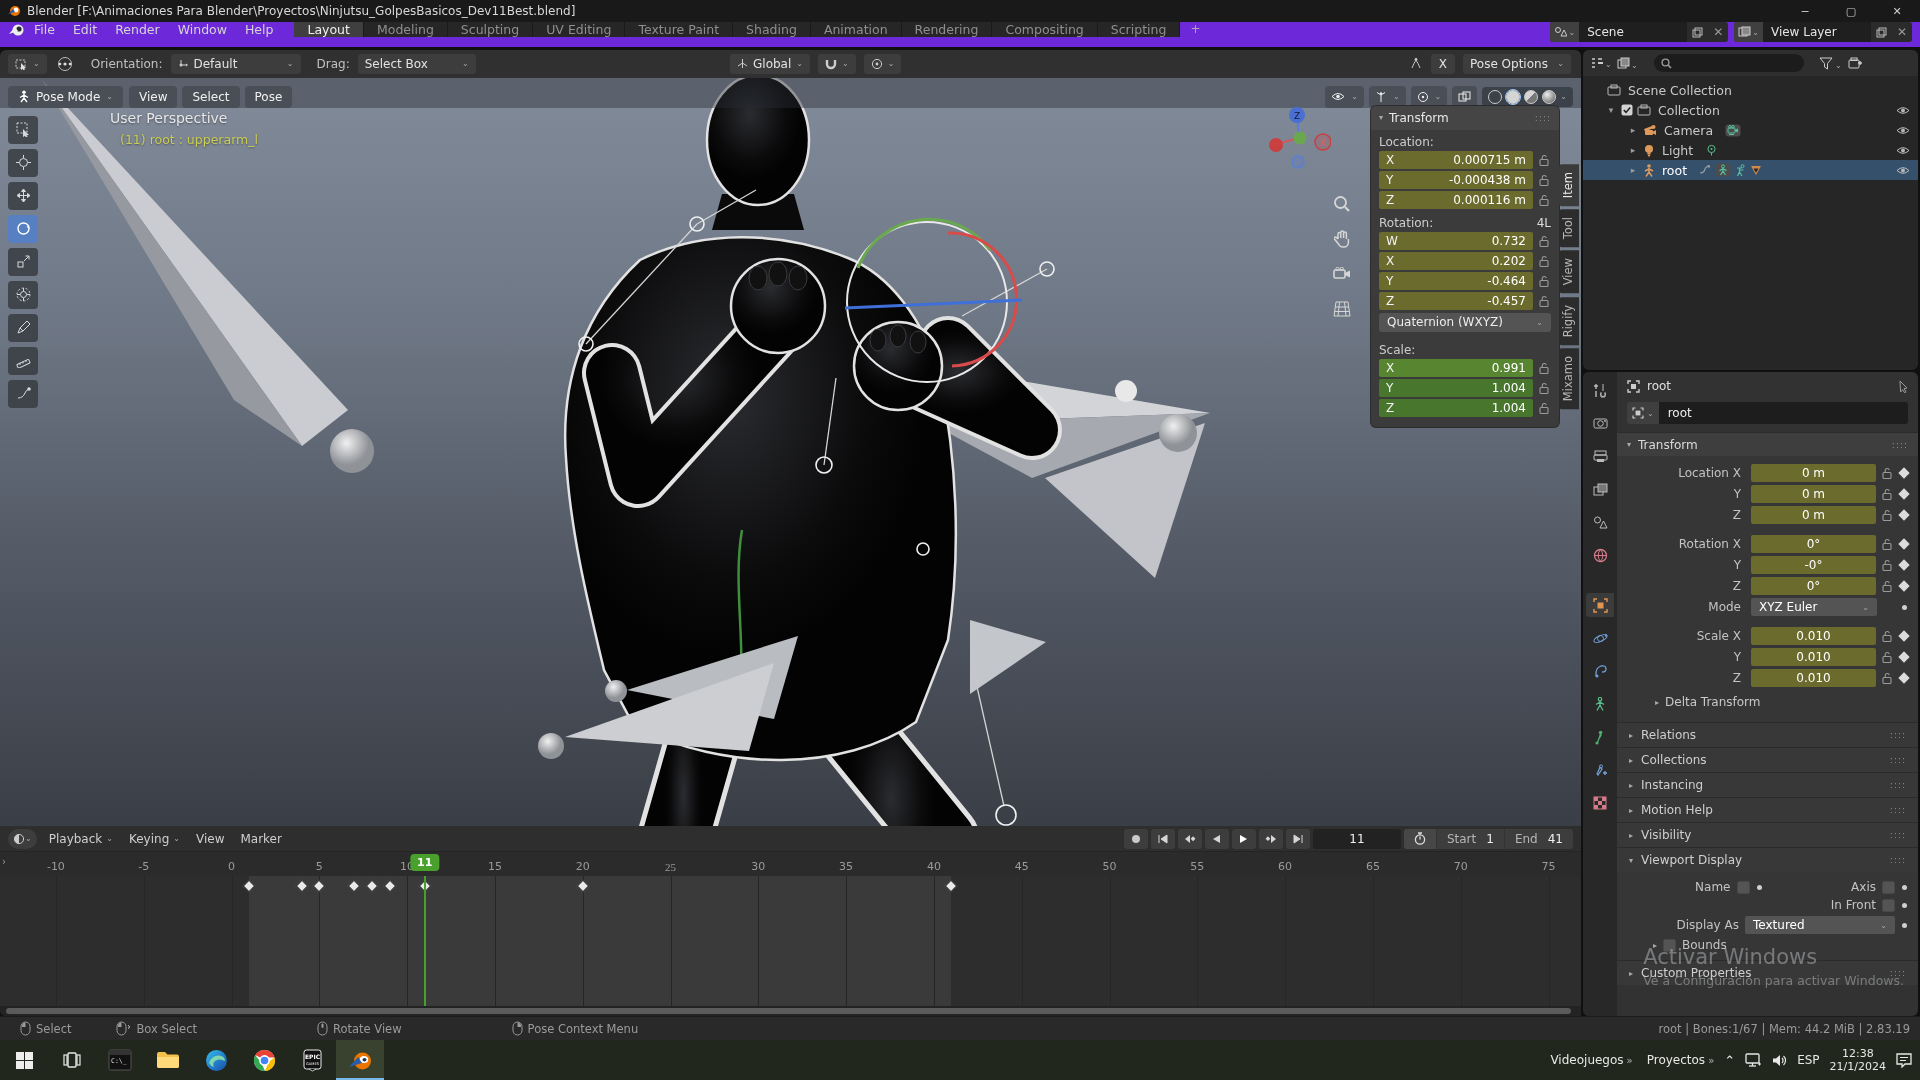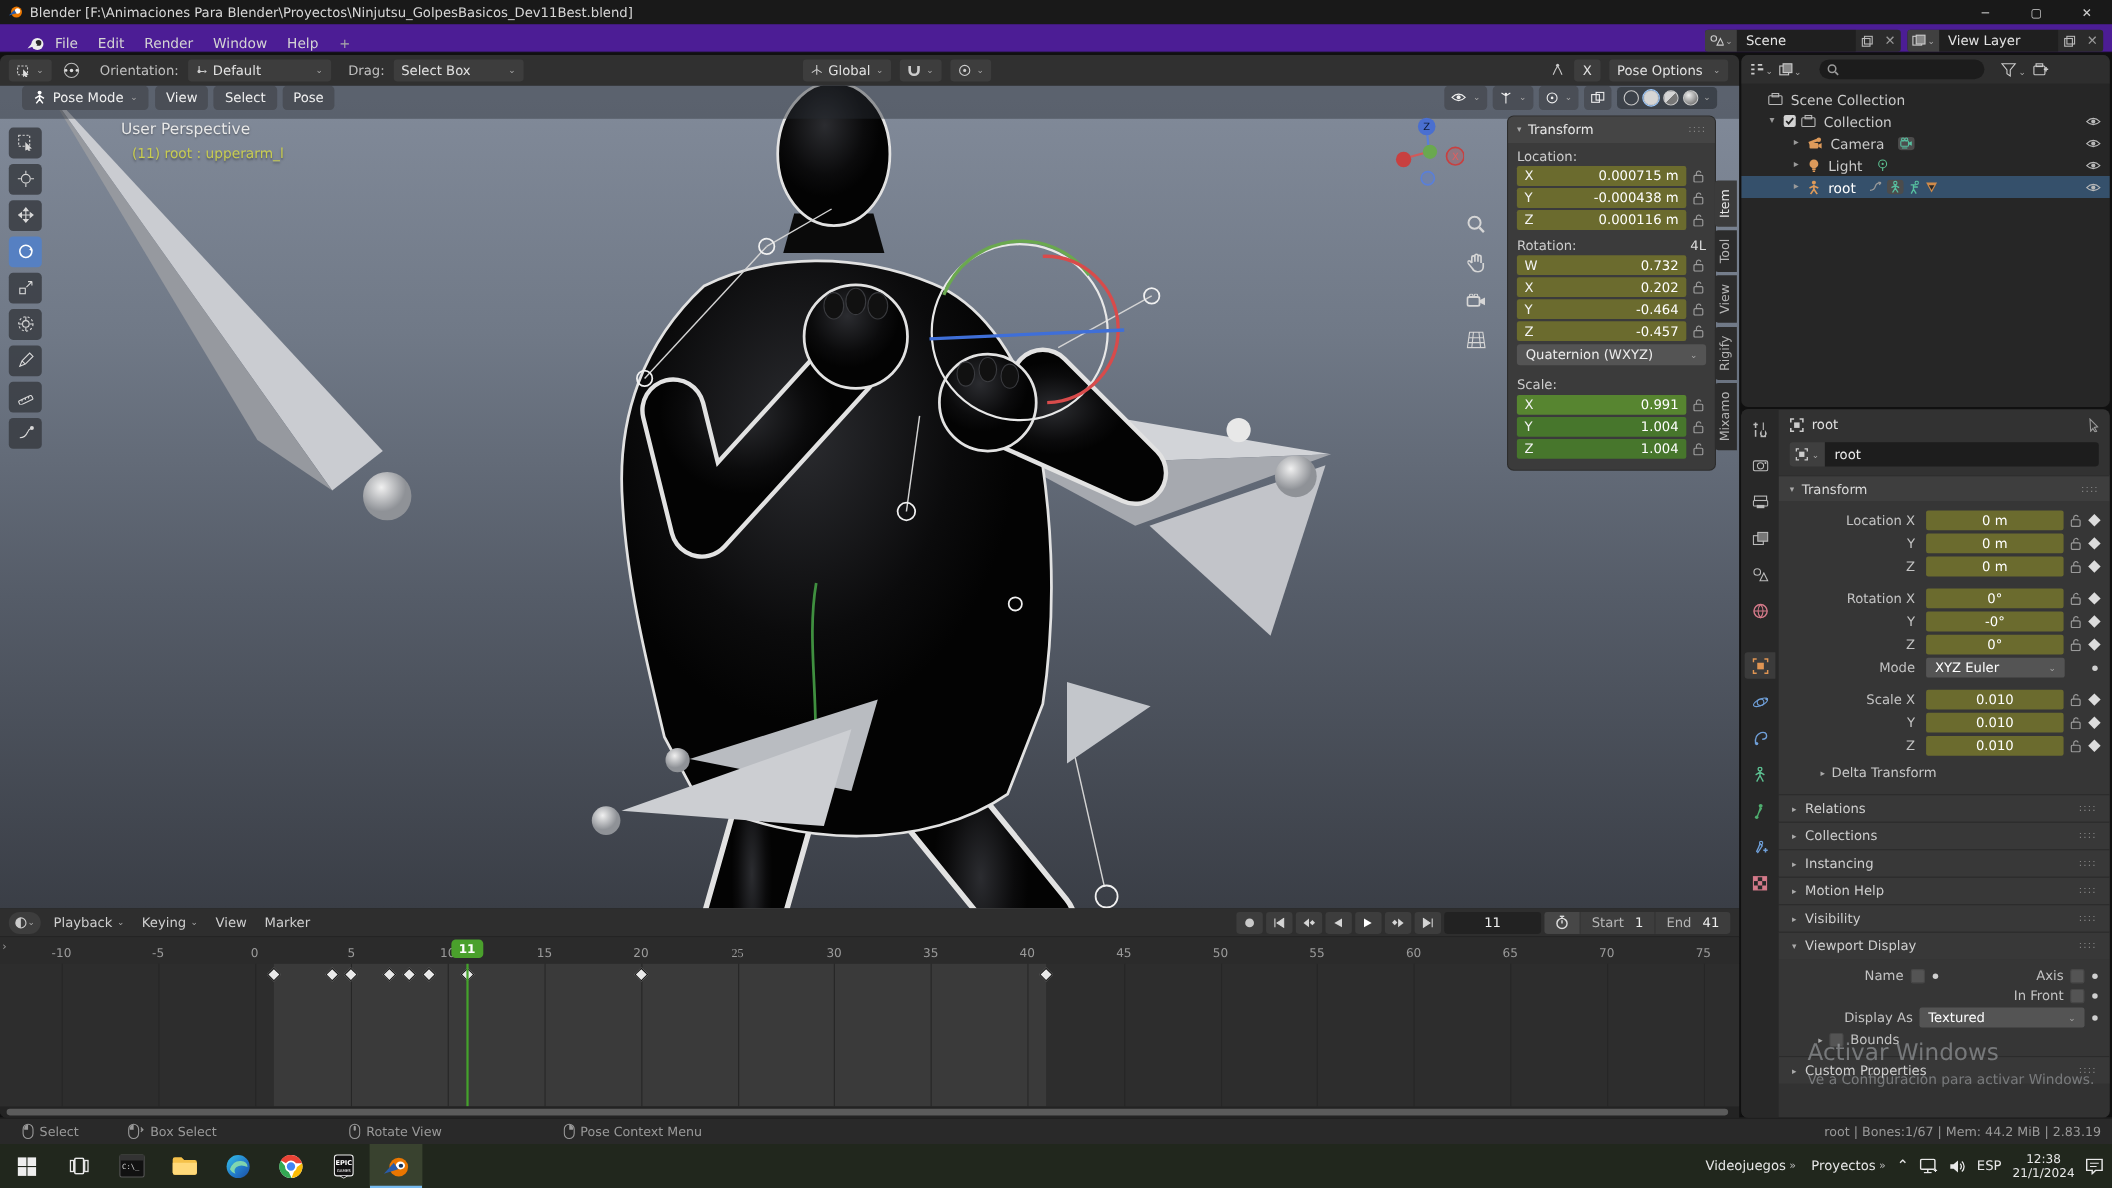--- a/index.html
+++ b/index.html
@@ -8,21 +8,21 @@
   svg { display:block; }
   .row { display:flex; align-items:center; }
 
   
   .titlebar { height:22px; background:#191919; display:flex; align-items:center; color:#d8d8d8; font-size:12px; }
   .titlebar .app-ico { margin:0 6px 0 7px; }
   .win-controls { margin-left:auto; display:flex; height:100%; }
   .win-btn { width:46px; height:100%; display:flex; align-items:center; justify-content:center; color:#cfcfcf; font-size:11px; }
 
   
-  .topbar { height:26px; background:#4c1d95; display:flex; align-items:flex-end; border-bottom:1px solid #101010;padding-left:16px; }
+  .topbar { height:26px; background:#6d28d9; display:flex; align-items:flex-start; border-bottom:1px solid #101010; }
   .menu-item { padding:0 9px; display:flex; align-items:center; color:#d4d4d4; font-size:12.5px; }
   .ws-tabs { display:flex; margin-left:12px; }
   .ws-tab { padding:0 13px; display:flex; align-items:center; color:#8f8f8f; background:#262626; border-right:1px solid #1a1a1a; font-size:12.5px; }
   .ws-tab.active { background:#3f3f3f; color:#efefef; }
   .ws-plus { padding:0 10px; display:flex; align-items:center; color:#aaa; }
   .id-blocks { margin-left:auto; display:flex; align-items:center; gap:6px; padding-right:8px; }
   .id-block { display:flex; align-items:center; height:20px; background:#2b2b2b; border-radius:3px; overflow:hidden; }
   .id-block .icn { display:flex; align-items:center; background:#404040; padding:0 4px; height:100%; gap:1px; }
   .id-block .name { padding:0 8px; width:108px; color:#e4e4e4; background:#1f1f1f; height:100%; display:flex; align-items:center; }
   .id-block .mini { padding:0 5px; color:#9a9a9a; }
@@ -36,21 +36,21 @@
   
   .header2 { height:28px; background:#303030; border-radius:6px 6px 0 0; display:flex; align-items:center; padding:0 8px; gap:8px; position:relative; }
   .h2-btn { background:#3d3d3d; border-radius:3px; height:20px; display:flex; align-items:center; padding:0 7px; gap:5px; color:#e2e2e2; }
   .h2-label { color:#c0c0c0; margin-left:8px; }
   .h2-right { position:absolute; right:10px; display:flex; align-items:center; gap:8px; }
   .h2-mid { position:absolute; left:730px; display:flex; align-items:center; gap:8px; }
 
   
   .viewport { position:relative; height:750px; overflow:hidden;
     background:linear-gradient(#828b9a 0%, #707987 30%, #555c68 62%, #3a3e46 100%); }
-  .vp-header { position:absolute; left:0; right:0; top:0; height:30px; background:rgba(38,42,49,.42); display:flex; align-items:flex-start; padding:0 20px; gap:6px; }
+  .vp-header { position:absolute; left:0; right:0; top:0; height:30px; background:rgba(38,42,49,.42); display:flex; align-items:flex-end; padding:0 8px; gap:6px; }
   .vp-btn { background:#4a4e56; border-radius:4px; height:22px; display:flex; align-items:center; padding:0 10px; color:#f0f0f0; gap:6px; }
   .vp-right { margin-left:auto; display:flex; align-items:center; gap:5px; }
   .shade-dot { width:14px; height:14px; border-radius:50%; border:1.5px solid #c9c9c9; }
   .shade-dot.solid { background:#d5d5d5; }
   .shade-wrap { display:flex; gap:4px; background:rgba(30,33,38,.5); padding:3px 6px; border-radius:4px; align-items:center; }
   .vp-overlay-1 { position:absolute; left:110px; top:32px; color:#e8e8e8; font-size:14px; text-shadow:0 1px 2px rgba(0,0,0,.4); }
   .vp-overlay-2 { position:absolute; left:120px; top:54px; color:#c9cd50; font-size:12.5px; text-shadow:0 1px 2px rgba(0,0,0,.4); }
   .toolcol { position:absolute; left:8px; top:38px; display:flex; flex-direction:column; gap:5px; }
   .tool-btn { width:30px; height:28px; background:rgba(56,60,66,.85); border-radius:4px; display:flex; align-items:center; justify-content:center; color:#d8d8d8; }
   .tool-btn.active { background:#5680c2; color:#fff; }
@@ -188,20 +188,33 @@
         <path d="M1 12 L7 5 L10 9 Z" fill="#eee"></path>
       </svg>
   </span>
   <div id="menubar-menus" class="row">
 
   <div class="menu-item">File</div>
       <div class="menu-item">Edit</div>
       <div class="menu-item">Render</div>
       <div class="menu-item">Window</div>
       <div class="menu-item">Help</div>
+    </div>
+  <div id="ws-tabs" class="ws-tabs">
+
+  <div class="ws-tab active">Layout</div>
+      <div class="ws-tab">Modeling</div>
+      <div class="ws-tab">Sculpting</div>
+      <div class="ws-tab">UV Editing</div>
+      <div class="ws-tab">Texture Paint</div>
+      <div class="ws-tab">Shading</div>
+      <div class="ws-tab">Animation</div>
+      <div class="ws-tab">Rendering</div>
+      <div class="ws-tab">Compositing</div>
+      <div class="ws-tab">Scripting</div>
     </div>
   <div class="ws-plus">+</div>
   <div class="id-blocks">
     <div class="id-block">
       <span class="icn">
         <svg width="13" height="12" viewBox="0 0 13 12">
             <circle cx="4" cy="4" r="2.5" fill="none" stroke="#ccc"></circle>
             <path d="M7 10 L10 4 L13 10 Z" fill="none" stroke="#ccc"></path>
           </svg>
         <span class="chev">⌄</span>

